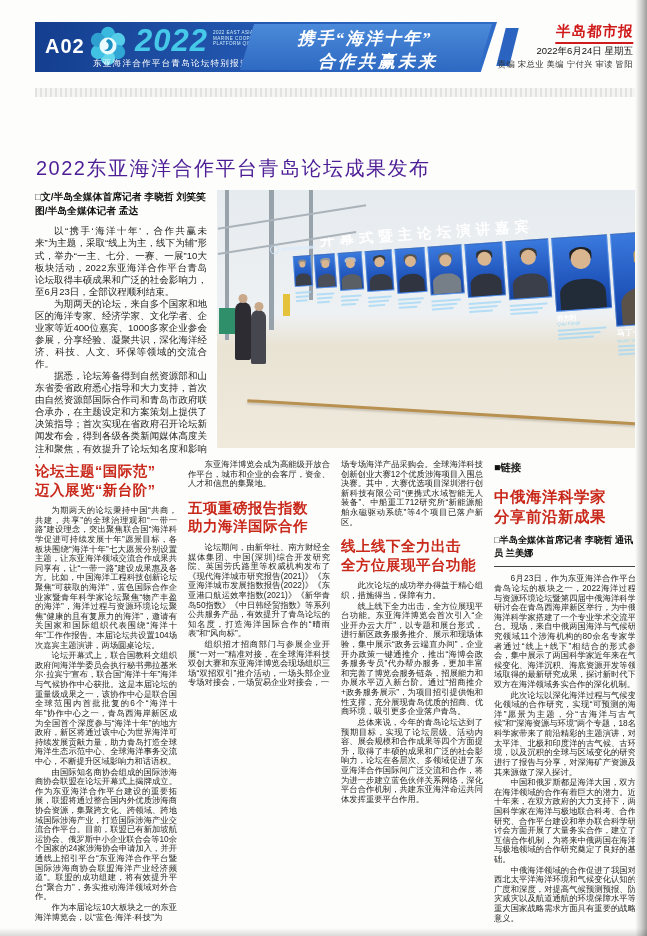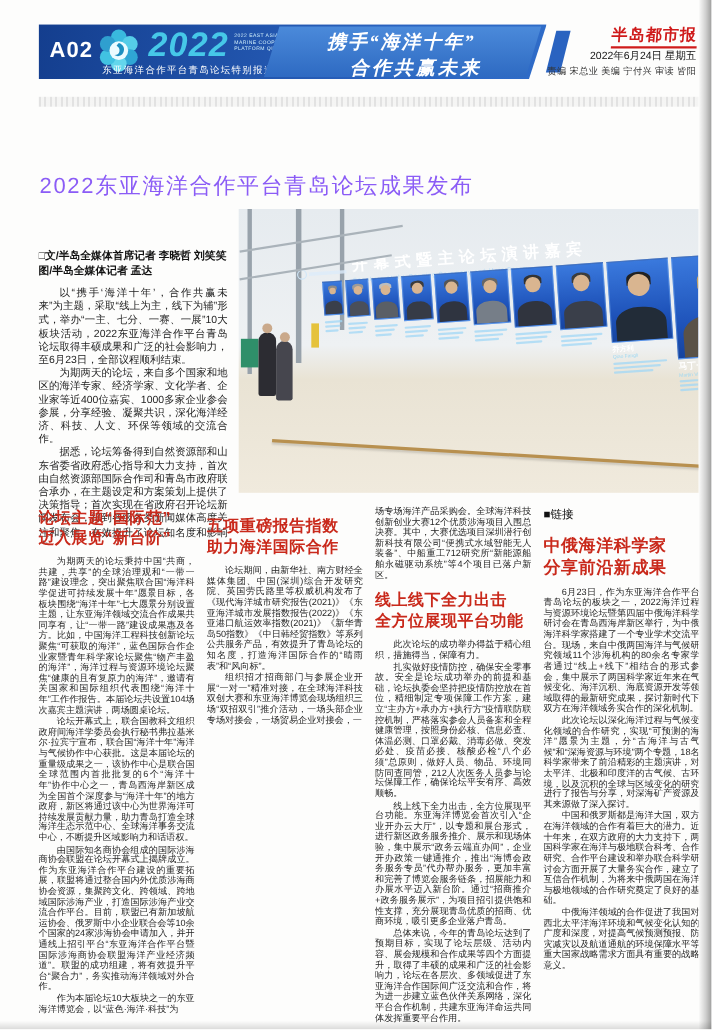--- a/index.html
+++ b/index.html
@@ -34,24 +34,24 @@
             font-family:"Liberation Serif","DejaVu Serif",serif;letter-spacing:1px;
             border-bottom:2px solid #cf1b1b;padding-bottom:1px;transform:skewX(-4deg);}
   .date{position:absolute;right:2px;top:23px;font-size:9.5px;color:#111;}
   .credits{position:absolute;right:2px;top:37px;font-size:8.3px;color:#333;letter-spacing:.4px;}
   
   #strip{position:absolute;left:35px;top:88px;width:600px;height:9px;opacity:.75;
          background:repeating-linear-gradient(90deg,#d9d9d9 0 2px,#f2f2f1 2px 5px);}
   
   .h1{position:absolute;left:33px;top:99px;width:606px;font-size:45px;font-weight:900;color:#0b0b0b;
       letter-spacing:2.5px;line-height:1.1;white-space:nowrap;}
-  .h2{position:absolute;left:36px;top:155px;font-size:20px;color:#8b5cf6;letter-spacing:1.5px;}
+  .h2{position:absolute;left:36px;top:155px;font-size:20px;color:#4c1d95;letter-spacing:1.5px;}
   
   #toprow{position:absolute;left:35px;top:190px;width:600px;display:flex;gap:10px;}
-  #intro{width:172px;height:268px;display:flex;flex-direction:column;overflow:hidden;margin-top:36px;}
+  #intro{width:172px;height:268px;display:flex;flex-direction:column;overflow:hidden;}
   #intro .byline{font-size:9.8px;font-weight:bold;line-height:1.45;margin-bottom:7px;color:#111;}
   #intro p{margin:0;font-size:9.5px;line-height:1.27;text-align:justify;text-indent:2em;color:#232323;}
   
   #photo{position:relative;width:418px;height:258px;overflow:hidden;
          background:linear-gradient(180deg,#e6ebef 0%,#eef1f3 48%,#e9e3d4 60%,#f0eadd 100%);}
   .mull{position:absolute;background:#98a2ab;top:0;}
   .beam{position:absolute;background:#aab3ba;height:2px;}
   .banner-g{position:absolute;left:2px;top:118px;width:16px;height:26px;background:#2f8f6a;}
   .banner-y{position:absolute;left:66px;top:104px;width:7px;height:22px;background:#e5c23c;}
   #board{position:absolute;left:38px;top:0;width:380px;height:246px;
@@ -84,21 +84,21 @@
   .person{position:absolute;border-radius:8px 8px 2px 2px;}
   .person .ph{position:absolute;top:-8px;left:50%;transform:translateX(-50%);
               width:9px;height:9px;border-radius:50%;background:#caa98b;}
   
   #cols{position:absolute;left:35px;top:460px;width:600px;height:472px;display:flex;gap:11px;overflow:hidden;}
   .col{width:142px;flex:none;overflow:hidden;}
   .col h3{margin:2px 0 7px;font-size:14.5px;line-height:1.28;color:#c9291b;font-weight:900;letter-spacing:.5px;}
   .col h3.mid{margin-top:10px;}
   .col p{margin:0 0 1px;font-size:8.3px;line-height:1.16;text-align:justify;text-indent:2em;color:#262626;}
   .col p.cont{text-indent:0;}
-  .linktag{font-size:10.5px;font-weight:400;color:#111;margin:1px 0 12px;}
+  .linktag{font-size:10.5px;font-weight:700;color:#111;margin:1px 0 12px;}
   .col h3.link-h{font-size:15.5px;}
   .link-byline{font-size:9.2px;font-weight:bold;color:#111;line-height:1.45;
                border-bottom:1px solid #444;padding-bottom:6px;margin-bottom:7px;}
 </style>
 </head>
 <body>
 
 <div id="page">
 
   <div id="hdr">
@@ -314,44 +314,45 @@
       <div>
           <p>为期两天的论坛秉持中国“共商，共建，共享”的全球治理观和“一带一路”建设理念，突出聚焦联合国“海洋科学促进可持续发展十年”愿景目标，各板块围绕“海洋十年”七大愿景分别设置主题，让东亚海洋领域交流合作成果共同享有，让“一带一路”建设成果惠及各方。比如，中国海洋工程科技创新论坛聚焦“可获取的海洋”，蓝色国际合作企业家暨青年科学家论坛聚焦“物产丰盈的海洋”，海洋过程与资源环境论坛聚焦“健康的且有复原力的海洋”，邀请有关国家和国际组织代表围绕“海洋十年”工作作报告。本届论坛共设置104场次嘉宾主题演讲，两场圆桌论坛。</p>
           <p>论坛开幕式上，联合国教科文组织政府间海洋学委员会执行秘书弗拉基米尔·拉宾宁宣布，联合国“海洋十年”海洋与气候协作中心获批。这是本届论坛的重量级成果之一，该协作中心是联合国全球范围内首批批复的6个“海洋十年”协作中心之一，青岛西海岸新区成为全国首个深度参与“海洋十年”的地方政府，新区将通过该中心为世界海洋可持续发展贡献力量，助力青岛打造全球海洋生态示范中心、全球海洋事务交流中心，不断提升区域影响力和话语权。</p>
           <p>由国际知名商协会组成的国际涉海商协会联盟在论坛开幕式上揭牌成立。作为东亚海洋合作平台建设的重要拓展，联盟将通过整合国内外优质涉海商协会资源，集聚跨文化、跨领域、跨地域国际涉海产业，打造国际涉海产业交流合作平台。目前，联盟已有新加坡航运协会、俄罗斯中小企业联合会等10余个国家的24家涉海协会申请加入，并开通线上招引平台“东亚海洋合作平台暨国际涉海商协会联盟海洋产业经济频道”。联盟的成功组建，将有效提升平台“聚合力”，务实推动海洋领域对外合作。</p>
           <p>作为本届论坛10大板块之一的东亚海洋博览会，以“蓝色·海洋·科技”为</p>
         </div>
     </div>
 
     <div class="col">
       <div>
+          <p>东亚海洋博览会成为高能级开放合作平台，城市和企业的会客厅，资金、人才和信息的集聚地。</p>
         </div>
       <h3 class="mid"><span>五项重磅报告指数</span><br><span>助力海洋国际合作</span></h3>
       <div>
           <p>论坛期间，由新华社、南方财经全媒体集团、中国(深圳)综合开发研究院、英国劳氏路里等权威机构发布了《现代海洋城市研究报告(2021)》《东亚海洋城市发展指数报告(2022)》《东亚港口航运效率指数(2021)》《新华青岛50指数》《中日韩经贸指数》等系列公共服务产品，有效提升了青岛论坛的知名度，打造海洋国际合作的“晴雨表”和“风向标”。</p>
           <p>组织招才招商部门与参展企业开展“一对一”精准对接，在全球海洋科技双创大赛和东亚海洋博览会现场组织三场“双招双引”推介活动，一场头部企业专场对接会，一场贸易企业对接会，一</p>
         </div>
     </div>
 
     <div class="col">
       <div>
           <p class="cont">场专场海洋产品采购会。全球海洋科技创新创业大赛12个优质涉海项目入围总决赛。其中，大赛优选项目深圳潜行创新科技有限公司“便携式水域智能无人装备”、中船重工712研究所“新能源船舶永磁驱动系统”等4个项目已落户新区。</p>
         </div>
       <h3 class="mid"><span>线上线下全力出击</span><br><span>全方位展现平台功能</span></h3>
       <div>
           <p>此次论坛的成功举办得益于精心组织，措施得当，保障有力。</p>
-          <p>扎实做好疫情防控，确保安全零事故。安全是论坛成功举办的前提和基础，论坛执委会坚持把疫情防控放在首位，精细制定专项保障工作方案，建立“主办方+承办方+执行方”疫情联防联控机制，严格落实参会人员备案和全程健康管理，按照身份必核、信息必查、体温必测、口罩必戴、消毒必做、突发必处、疫苗必接、核酸必检“八个必须”总原则，做好人员、物品、环境同防同查同管，212人次医务人员参与论坛保障工作，确保论坛平安有序、高效顺畅。</p>
           <p>线上线下全力出击，全方位展现平台功能。东亚海洋博览会首次引入“企业开办云大厅”，以专题和展台形式，进行新区政务服务推介、展示和现场体验，集中展示“政务云端直办间”，企业开办政策一键通推介，推出“海博会政务服务专员”代办帮办服务，更加丰富和完善了博览会服务链条，招展能力和办展水平迈入新台阶。通过“招商推介+政务服务展示”，为项目招引提供饱和性支撑，充分展现青岛优质的招商、优商环境，吸引更多企业落户青岛。</p>
           <p>总体来说，今年的青岛论坛达到了预期目标，实现了论坛层级、活动内容、展会规模和合作成果等四个方面提升，取得了丰硕的成果和广泛的社会影响力，论坛在各层次、多领域促进了东亚海洋合作国际间广泛交流和合作，将为进一步建立蓝色伙伴关系网络，深化平台合作机制，共建东亚海洋命运共同体发挥重要平台作用。</p>
         </div>
     </div>
 
     <div class="col">
       <div class="linktag">■链接</div>
       <h3 class="link-h"><span>中俄海洋科学家</span><br><span>分享前沿新成果</span></h3>
+      <div class="link-byline">□半岛全媒体首席记者 李晓哲 通讯员 兰美娜</div>
       <div>
           <p>6月23日，作为东亚海洋合作平台青岛论坛的板块之一，2022海洋过程与资源环境论坛暨第四届中俄海洋科学研讨会在青岛西海岸新区举行，为中俄海洋科学家搭建了一个专业学术交流平台。现场，来自中俄两国海洋与气候研究领域11个涉海机构的80余名专家学者通过“线上+线下”相结合的形式参会，集中展示了两国科学家近年来在气候变化、海洋沉积、海底资源开发等领域取得的最新研究成果，探讨新时代下双方在海洋领域务实合作的深化机制。</p>
           <p>此次论坛以深化海洋过程与气候变化领域的合作研究，实现“可预测的海洋”愿景为主题，分“古海洋与古气候”和“深海资源与环境”两个专题，18名科学家带来了前沿精彩的主题演讲，对太平洋、北极和印度洋的古气候、古环境，以及沉积的全球与区域变化的研究进行了报告与分享，对深海矿产资源及其来源做了深入探讨。</p>
           <p>中国和俄罗斯都是海洋大国，双方在海洋领域的合作有着巨大的潜力。近十年来，在双方政府的大力支持下，两国科学家在海洋与极地联合科考、合作研究、合作平台建设和举办联合科学研讨会方面开展了大量务实合作，建立了互信合作机制，为将来中俄两国在海洋与极地领域的合作研究奠定了良好的基础。</p>
           <p>中俄海洋领域的合作促进了我国对西北太平洋海洋环境和气候变化认知的广度和深度，对提高气候预测预报、防灾减灾以及航道通航的环境保障水平等重大国家战略需求方面具有重要的战略意义。</p>
         </div>
     </div>
   </div>
 
   <div class="edge-r"></div>

